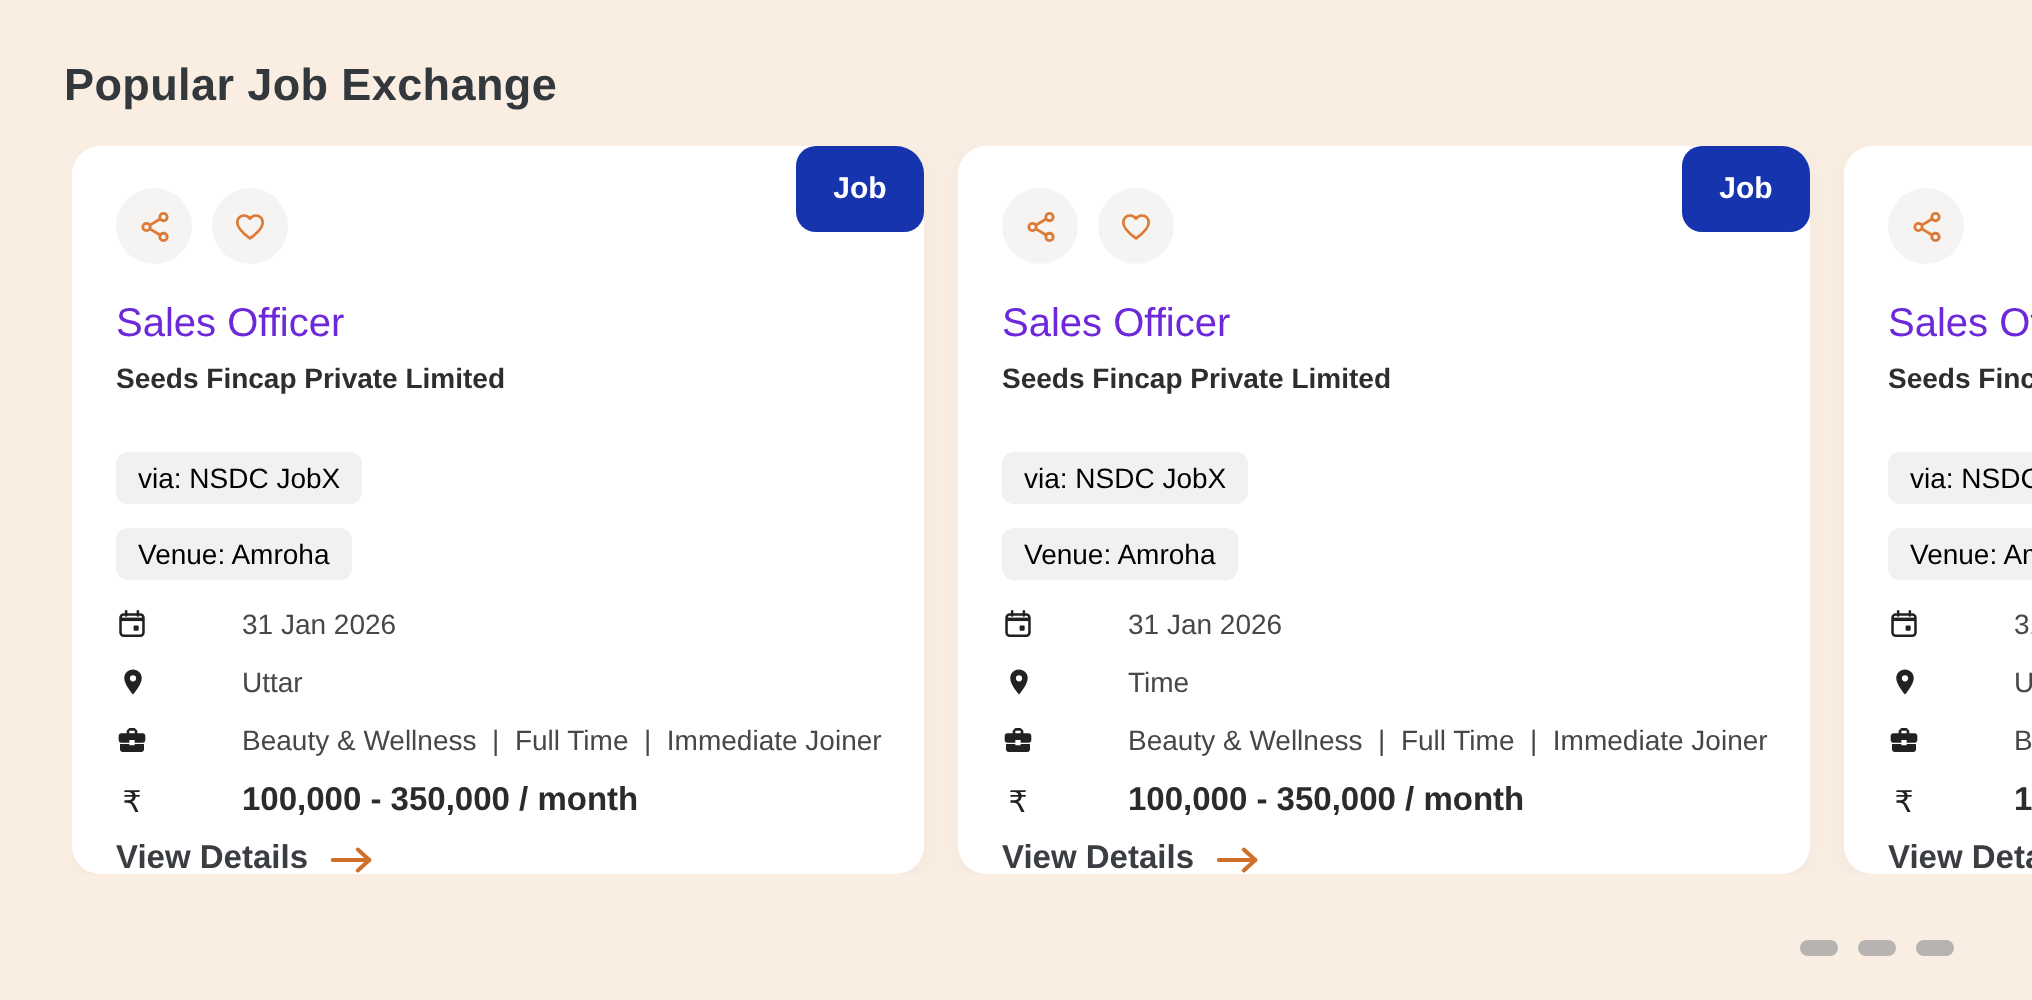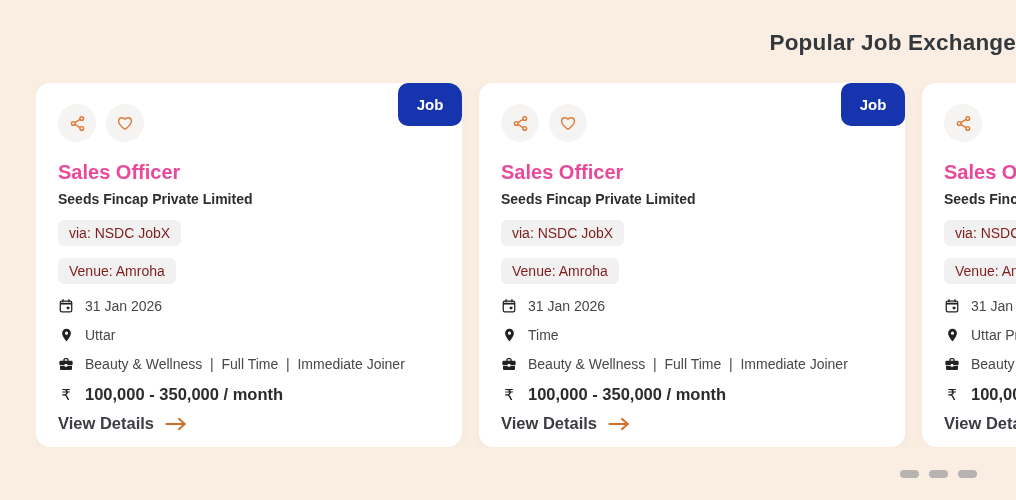--- a/index.html
+++ b/index.html
@@ -4,26 +4,25 @@
 <style>
   * { margin: 0; padding: 0; box-sizing: border-box; }
   html, body {
     width: 1016px; height: 500px;
     background: #faeee3;
     font-family: "Liberation Sans", "DejaVu Sans", sans-serif;
     overflow: hidden;
     position: relative;
   }
   .section-title {
-    margin: 30px 0 27px 32px;
+    margin: 30px 0 17px 32px;
     font-size: 22.5px;
     font-weight: 700;
     color: #33383d;
     letter-spacing: 0.2px;
-    text-align: right;
   }
   .carousel-viewport {
     margin-left: 36px;
     width: 996px;
     overflow: hidden;
   }
   .carousel-track {
     display: flex;
     gap: 17px;
   }
@@ -56,54 +55,55 @@
     border-radius: 50%;
     background: #f5f4f2;
     border: none;
     display: flex;
     align-items: center;
     justify-content: center;
     cursor: pointer;
   }
   .card-title {
     font-size: 20px;
-    font-weight: 700;
-    color: #ec4899;
+    font-weight: 400;
+    color: #6d28d9;
     line-height: 24px;
     margin-bottom: 7px;
     white-space: nowrap;
   }
   .company {
     font-size: 14px;
     font-weight: 700;
     color: #2e2e2e;
     line-height: 17px;
-    margin-bottom: 12px;
+    margin-bottom: 28px;
     white-space: nowrap;
   }
   .chip {
     display: inline-block;
     background: #f1f1f1;
-    color: #7f1d1d;
+    color: #000000;
     font-size: 14px;
     line-height: 18px;
     padding: 4px 11px;
     border-radius: 6px;
     margin-bottom: 12px;
     white-space: nowrap;
   }
   .chip-wrap { display: block; }
   .chip-wrap.last .chip { margin-bottom: 14px; }
   .row {
     display: flex;
     align-items: center;
     margin-bottom: 13px;
     font-size: 14px;
     color: #474747;
     white-space: pre;
+    gap: 36px;
   }
   .row .ric {
     width: 16px;
     display: flex;
     justify-content: center;
     margin-right: 11px;
     flex: 0 0 16px;
   }
   .row.salary-row {
     font-size: 16.5px;

